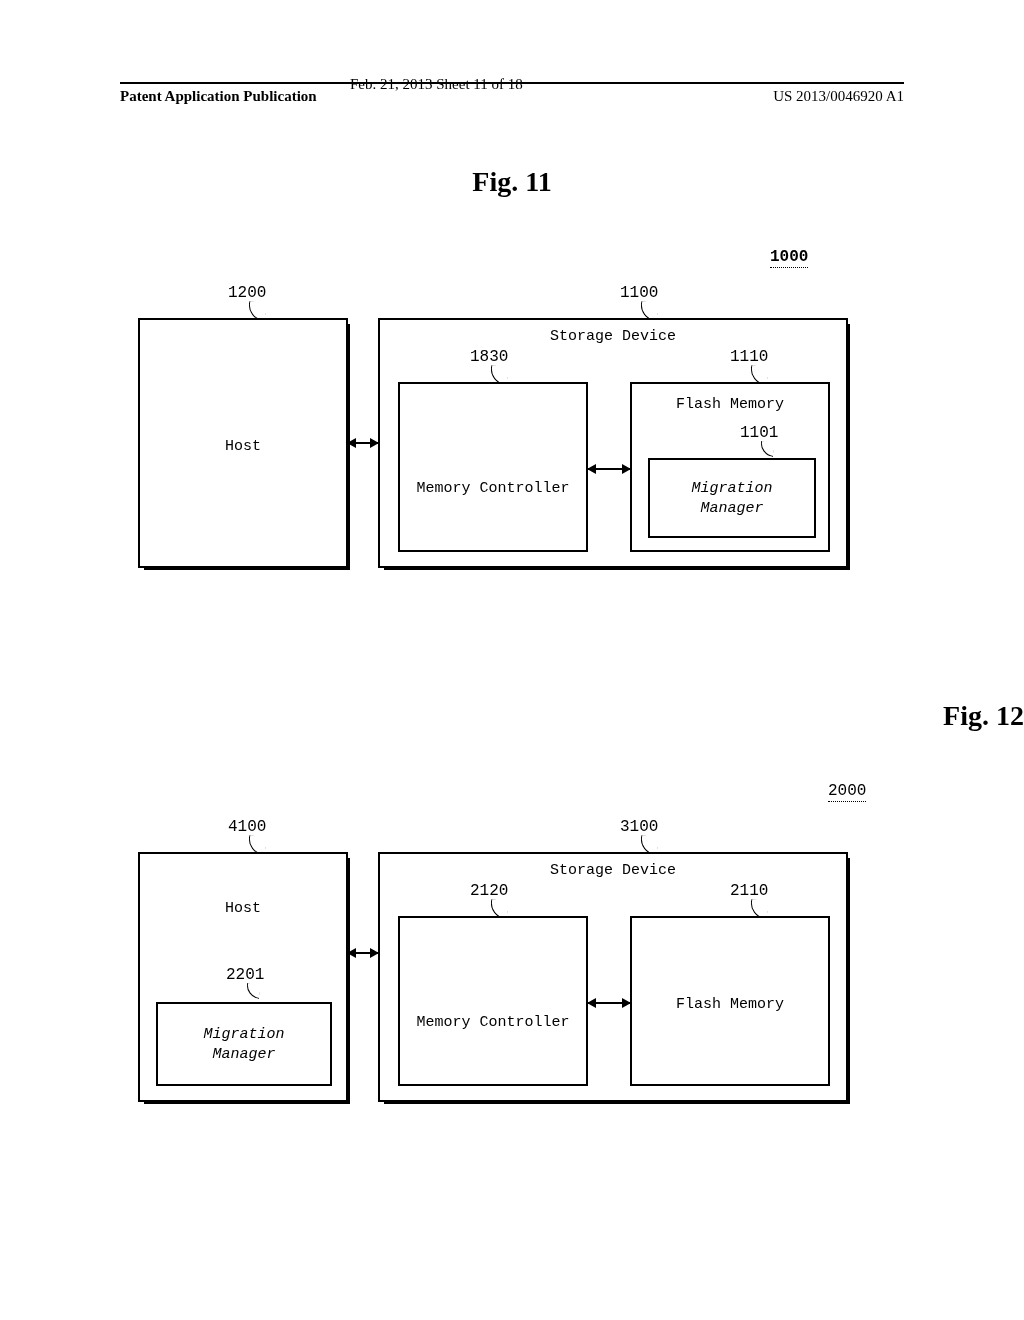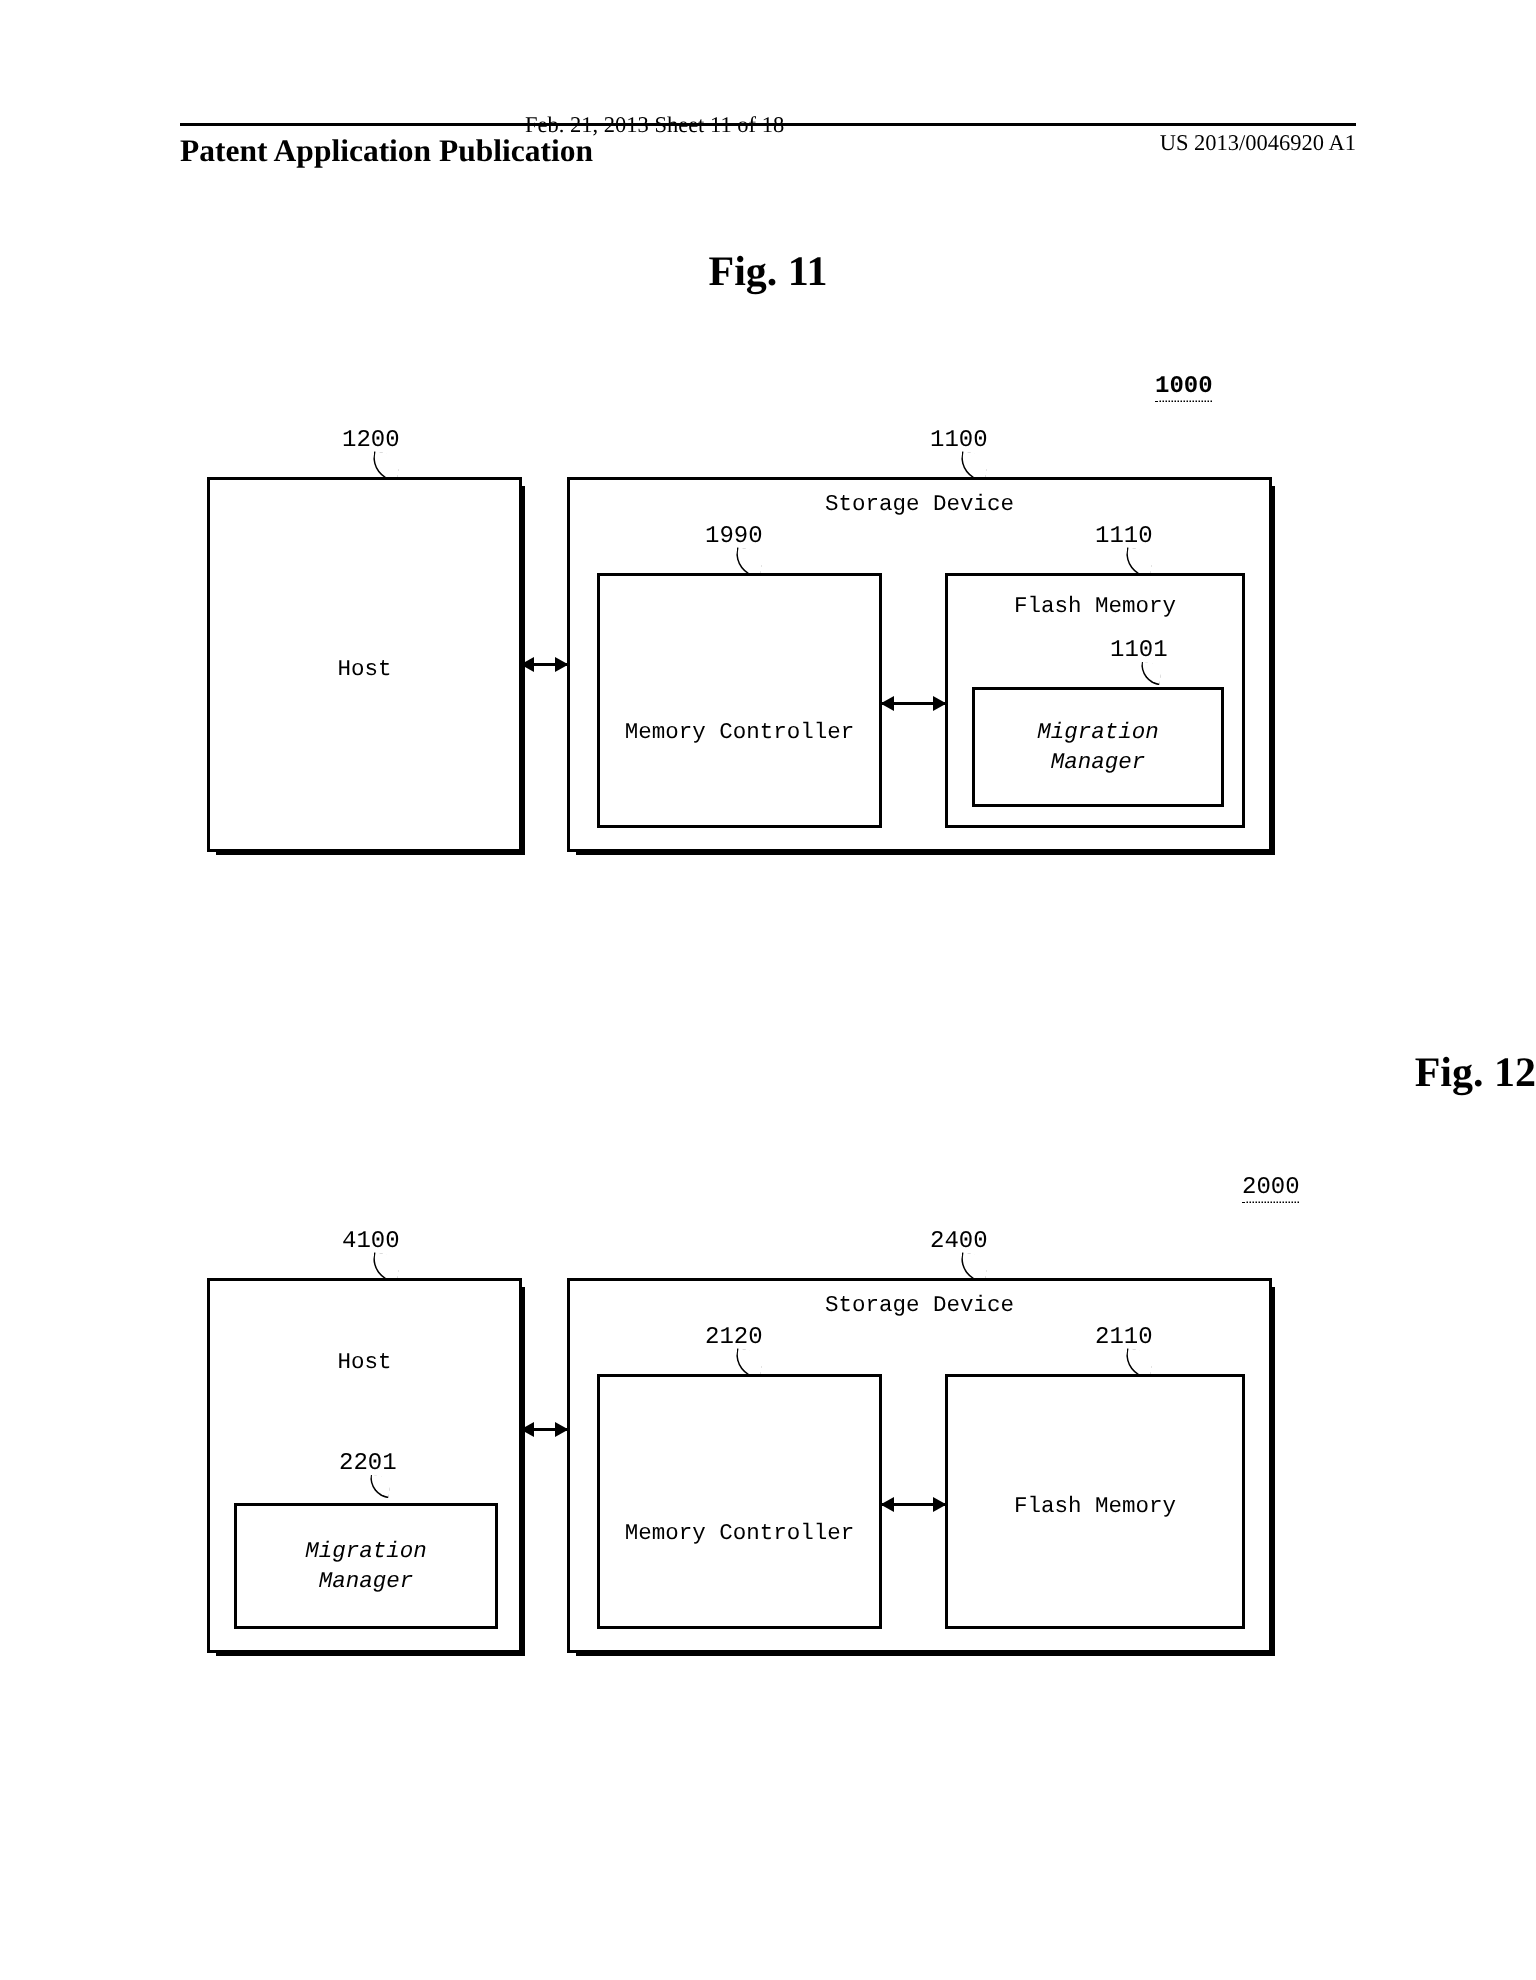--- a/index.html
+++ b/index.html
@@ -16,21 +16,21 @@
     top: 82px;
     left: 120px;
     width: 784px;
     height: 2px;
     background: #000;
   }
   .hdr-left {
     position: absolute;
     top: 88px;
     left: 120px;
-    font-size: 21px;
+    font-size: 15px;
     font-weight: bold;
   }
   .hdr-mid {
     position: absolute;
     top: 76px;
     left: 350px;
     font-size: 15px;
   }
   .hdr-right {
     position: absolute;
@@ -124,21 +124,21 @@
   <div class="shadow-box" style="top:88px; left:18px; width:210px; height:250px;">
     <div class="lbl" style="top:118px;">Host</div>
   </div>
 
   <div class="ref" style="top:54px; left:500px;">1100</div>
   <div class="lead" style="top:72px; left:520px;"></div>
 
   <div class="shadow-box" style="top:88px; left:258px; width:470px; height:250px;">
     <div class="lbl" style="top:8px;">Storage Device</div>
 
-    <div class="ref" style="top:28px; left:90px;">1990</div>
+    <div class="ref" style="top:28px; left:90px;">1830</div>
     <div class="lead" style="top:46px; left:110px;"></div>
 
     <div class="shadow-box" style="top:62px; left:18px; width:190px; height:170px;">
       <div class="lbl" style="top:96px;">Memory Controller</div>
     </div>
 
     <div class="ref" style="top:28px; left:350px;">1110</div>
     <div class="lead" style="top:46px; left:370px;"></div>
 
     <div class="shadow-box" style="top:62px; left:250px; width:200px; height:170px;">
@@ -173,21 +173,21 @@
 
     <div class="ref" style="top:112px; left:86px;">2201</div>
     <div class="lead" style="top:130px; left:106px; width:14px; height:14px;"></div>
 
     <div class="plain-box" style="top:148px; left:16px; width:176px; height:84px;">
       <div class="lbl" style="top:22px;">Migration</div>
       <div class="lbl" style="top:42px;">Manager</div>
     </div>
   </div>
 
-  <div class="ref" style="top:54px; left:500px;">2400</div>
+  <div class="ref" style="top:54px; left:500px;">3100</div>
   <div class="lead" style="top:72px; left:520px;"></div>
 
   <div class="shadow-box" style="top:88px; left:258px; width:470px; height:250px;">
     <div class="lbl" style="top:8px;">Storage Device</div>
 
     <div class="ref" style="top:28px; left:90px;">2120</div>
     <div class="lead" style="top:46px; left:110px;"></div>
 
     <div class="shadow-box" style="top:62px; left:18px; width:190px; height:170px;">
       <div class="lbl" style="top:96px;">Memory Controller</div>

